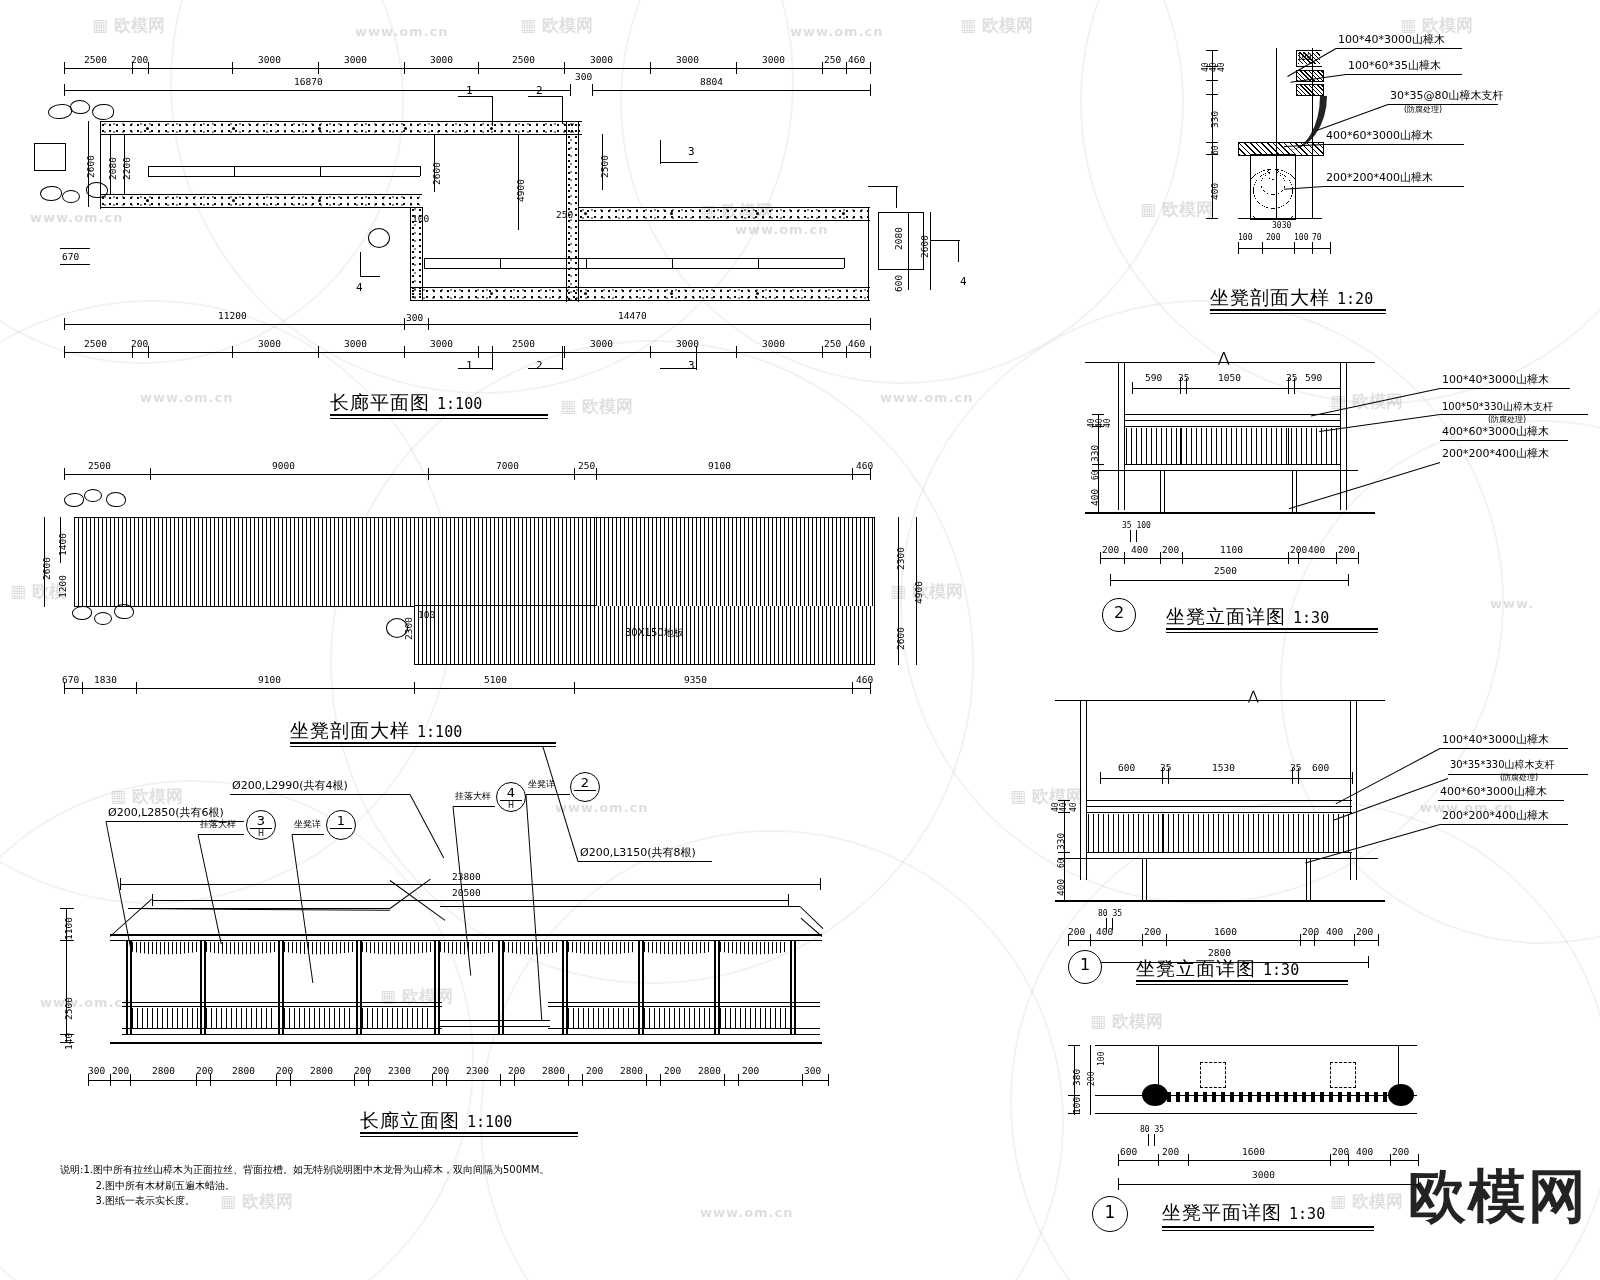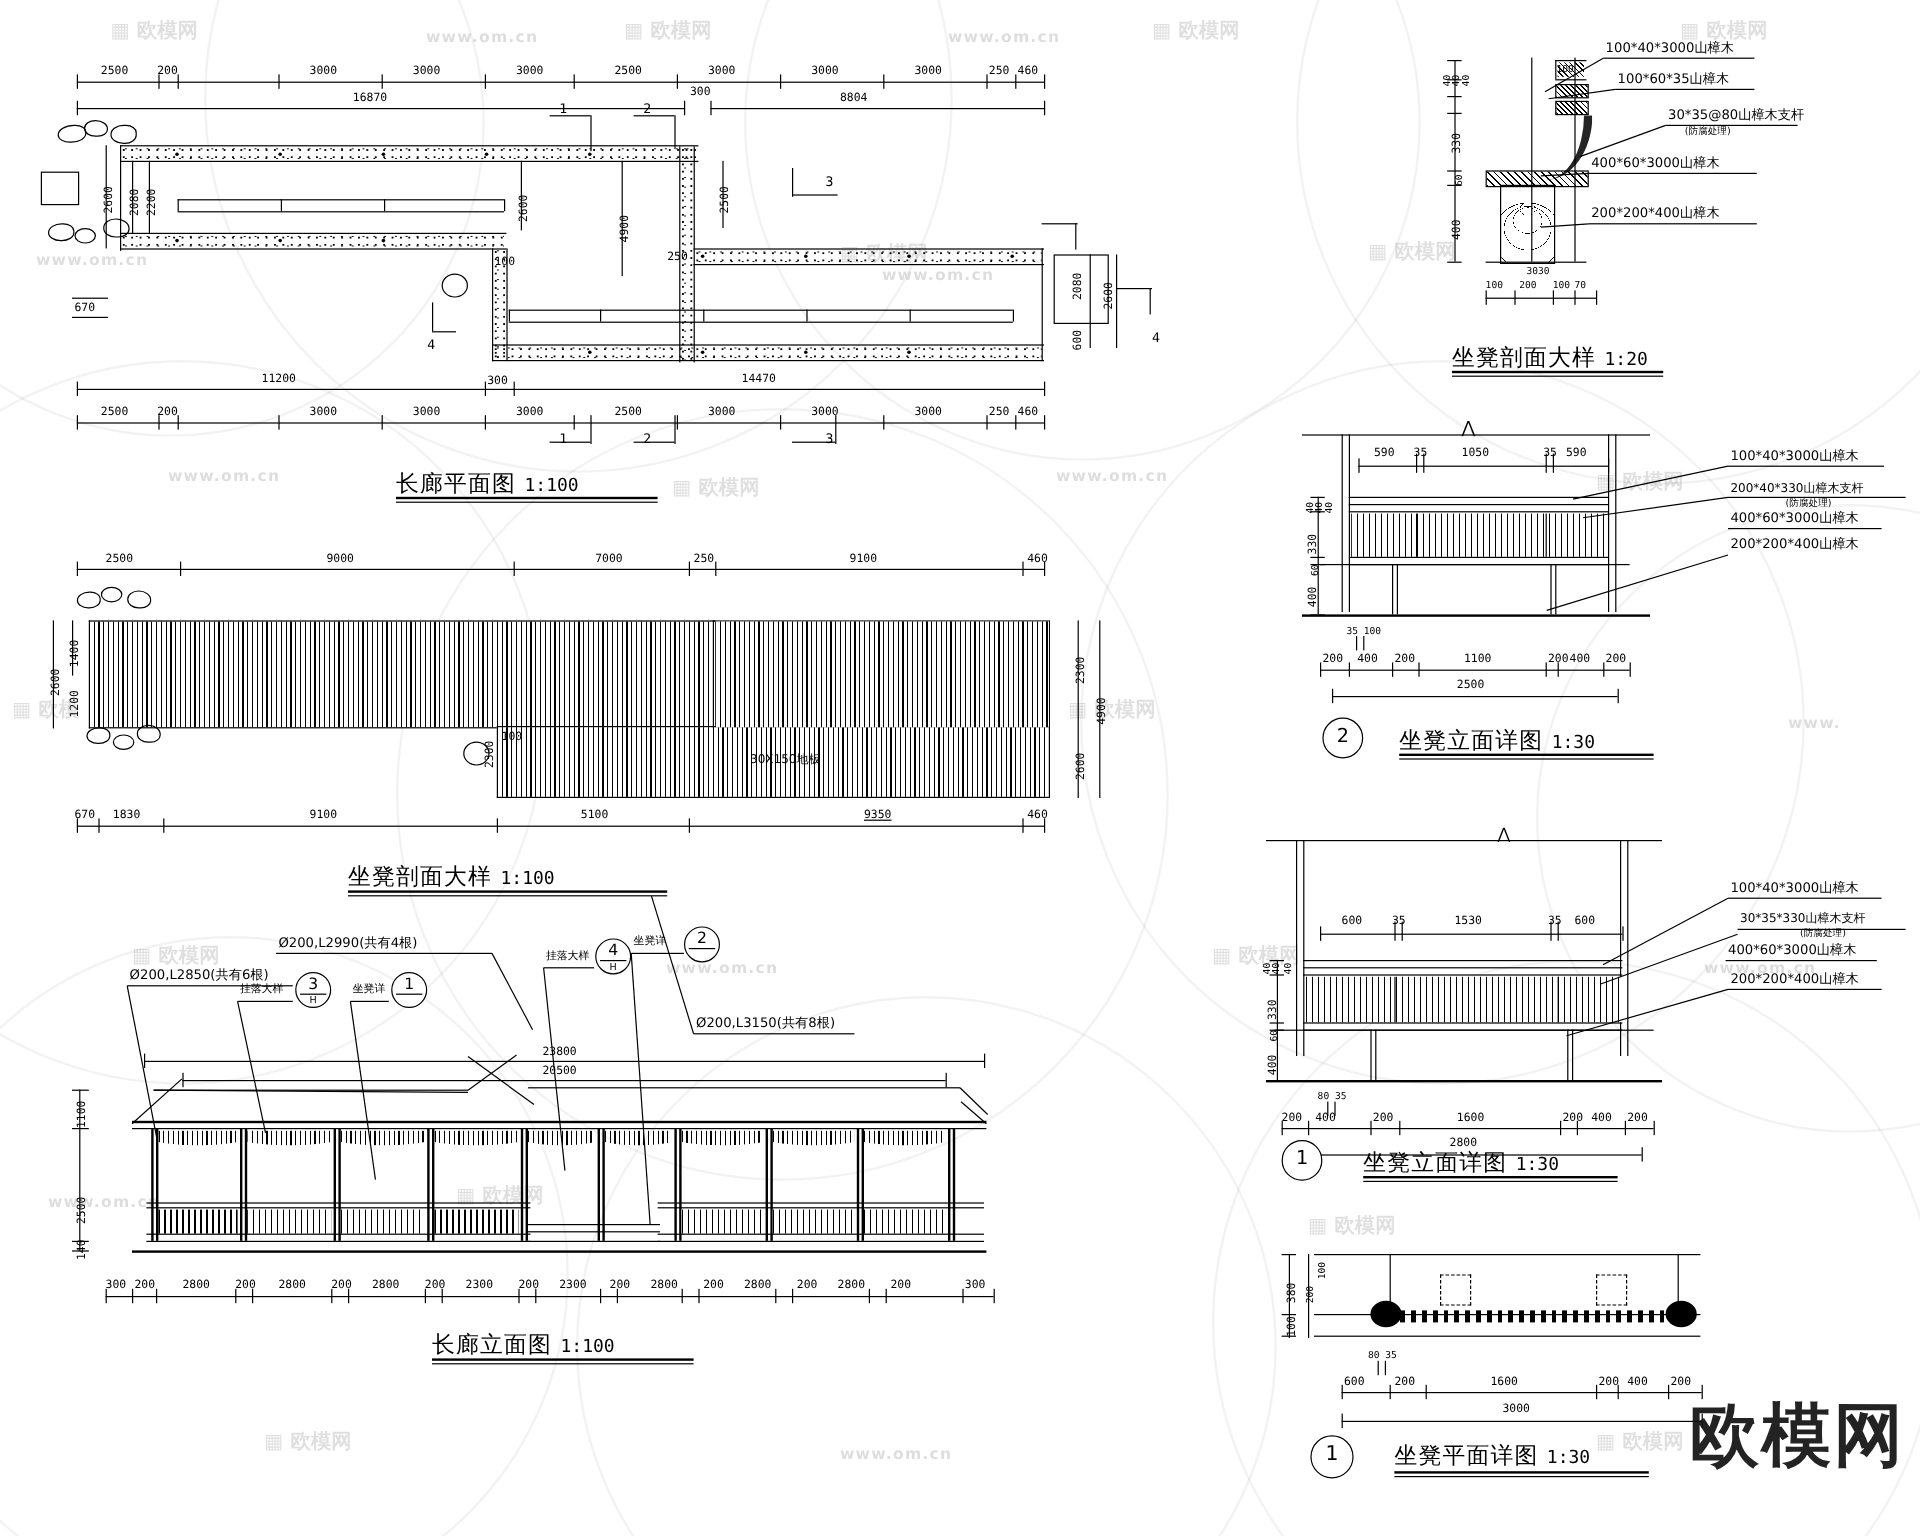--- a/index.html
+++ b/index.html
@@ -375,21 +375,21 @@
     <div class="ln vl" style="left:136px;top:682px;height:12px;"></div>
     <div class="ln vl" style="left:414px;top:682px;height:12px;"></div>
     <div class="ln vl" style="left:574px;top:682px;height:12px;"></div>
     <div class="ln vl" style="left:852px;top:682px;height:12px;"></div>
     <div class="ln vl" style="left:870px;top:682px;height:12px;"></div>
 
     <div class="dim" style="left:62px;top:675px;">670</div>
     <div class="dim" style="left:94px;top:675px;">1830</div>
     <div class="dim" style="left:258px;top:675px;">9100</div>
     <div class="dim" style="left:484px;top:675px;">5100</div>
-    <div class="dim" style="left:720px;top:675px;text-decoration:underline;">9350</div>
+    <div class="dim" style="left:684px;top:675px;">9350</div>
     <div class="dim" style="left:856px;top:675px;">460</div>
 
     <div class="title" style="left:290px;top:718px;">
       <span>坐凳剖面大样</span>
       <span class="sc">1:100</span>
     </div>
     <div class="tline" style="left:290px;top:742px;width:266px;"></div>
     <div class="tline2" style="left:290px;top:746px;width:266px;"></div>
   </div>
 
@@ -603,20 +603,30 @@
     <div class="ln vl" style="left:828px;top:1074px;height:12px;"></div>
 
     <div class="title" style="left:360px;top:1108px;">
       <span>长廊立面图</span>
       <span class="sc">1:100</span>
     </div>
     <div class="tline" style="left:360px;top:1132px;width:218px;"></div>
     <div class="tline2" style="left:360px;top:1136px;width:218px;"></div>
   </div>
 
+  <div style="position:absolute;left:60px;top:1162px;">
+    <div style="display:flex;font-size:10px;line-height:1.55;">
+      <div style="white-space:nowrap;">说明:</div>
+      <div>
+        <div style="white-space:nowrap;">1.图中所有拉丝山樟木为正面拉丝、背面拉槽。如无特别说明图中木龙骨为山樟木，双向间隔为500MM。</div>
+        <div style="white-space:nowrap;padding-left:12px;">2.图中所有木材刷五遍木蜡油。</div>
+        <div style="white-space:nowrap;padding-left:12px;">3.图纸一表示实长度。</div>
+      </div>
+    </div>
+  </div>
 
   <div>
 
     <div class="note" style="left:1338px;top:32px;font-size:11px;">100*40*3000山樟木</div>
     <div class="ln hl" style="left:1336px;top:48px;width:126px;"></div>
     <div class="lead" style="left:1336px;top:48px;width:56px;transform:rotate(150deg);"></div>
     <div class="note" style="left:1348px;top:58px;font-size:11px;">100*60*35山樟木</div>
     <div class="ln hl" style="left:1346px;top:74px;width:116px;"></div>
     <div class="lead" style="left:1346px;top:74px;width:56px;transform:rotate(172deg);"></div>
     <div class="note" style="left:1390px;top:88px;font-size:11px;">30*35@80山樟木支杆</div>
@@ -739,21 +749,21 @@
     <div class="dimv" style="left:1090px;top:506px;">400</div>
     <div class="ln hl" style="left:1092px;top:414px;width:12px;"></div>
     <div class="ln hl" style="left:1092px;top:426px;width:12px;"></div>
     <div class="ln hl" style="left:1092px;top:464px;width:12px;"></div>
     <div class="ln hl" style="left:1092px;top:470px;width:12px;"></div>
     <div class="ln hl" style="left:1092px;top:512px;width:12px;"></div>
 
     <div class="note" style="left:1442px;top:372px;font-size:11px;">100*40*3000山樟木</div>
     <div class="ln hl" style="left:1440px;top:388px;width:130px;"></div>
     <div class="lead" style="left:1440px;top:388px;width:132px;transform:rotate(168deg);"></div>
-    <div class="note" style="left:1442px;top:400px;font-size:10px;">200*40*330山樟木支杆</div>
+    <div class="note" style="left:1442px;top:400px;font-size:10px;">100*50*330山樟木支杆</div>
     <div class="note" style="left:1488px;top:414px;font-size:8px;">(防腐处理)</div>
     <div class="ln hl" style="left:1440px;top:414px;width:148px;"></div>
     <div class="lead" style="left:1440px;top:414px;width:122px;transform:rotate(172deg);"></div>
     <div class="note" style="left:1442px;top:424px;font-size:11px;">400*60*3000山樟木</div>
     <div class="ln hl" style="left:1440px;top:440px;width:128px;"></div>
     <div class="note" style="left:1442px;top:446px;font-size:11px;">200*200*400山樟木</div>
     <div class="lead" style="left:1440px;top:462px;width:158px;transform:rotate(163deg);"></div>
 
     <div class="dim" style="left:1122px;top:522px;font-size:8px;">35 100</div>
     <div class="ln vl" style="left:1130px;top:530px;height:12px;"></div>

